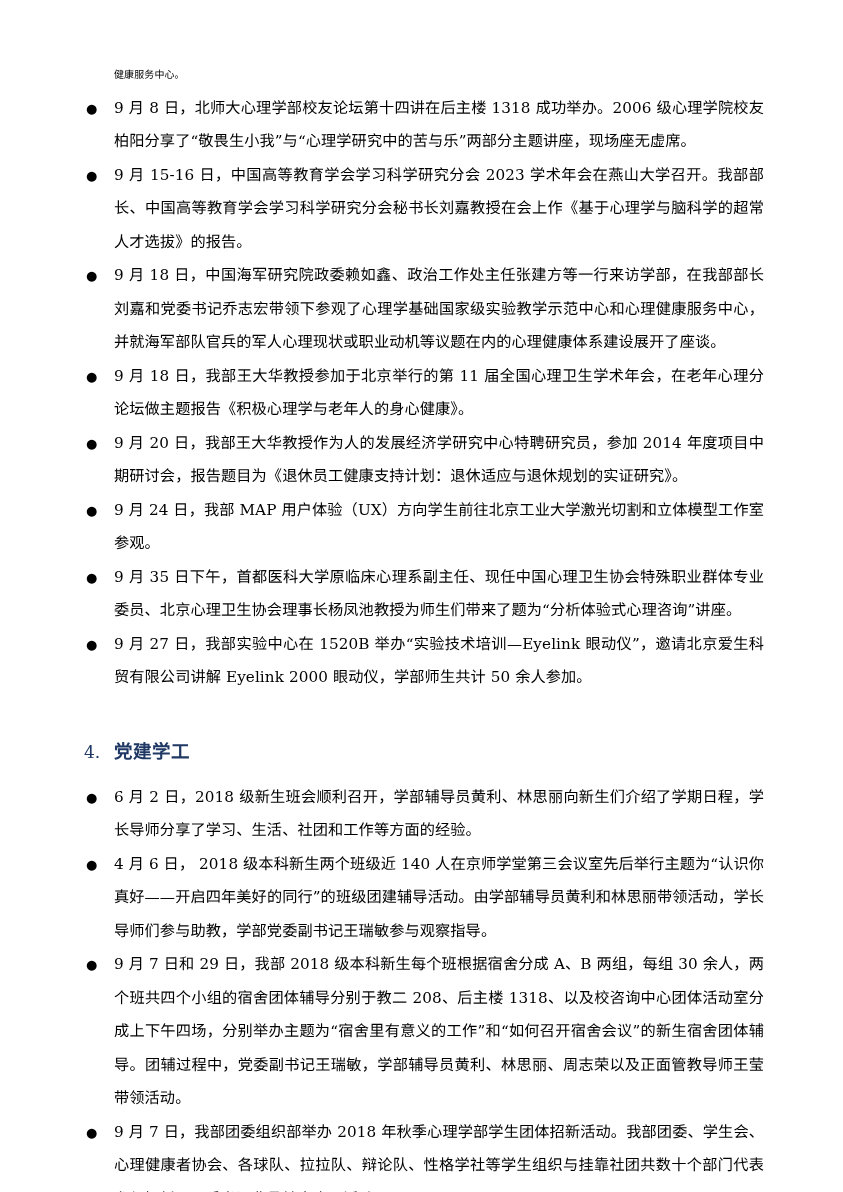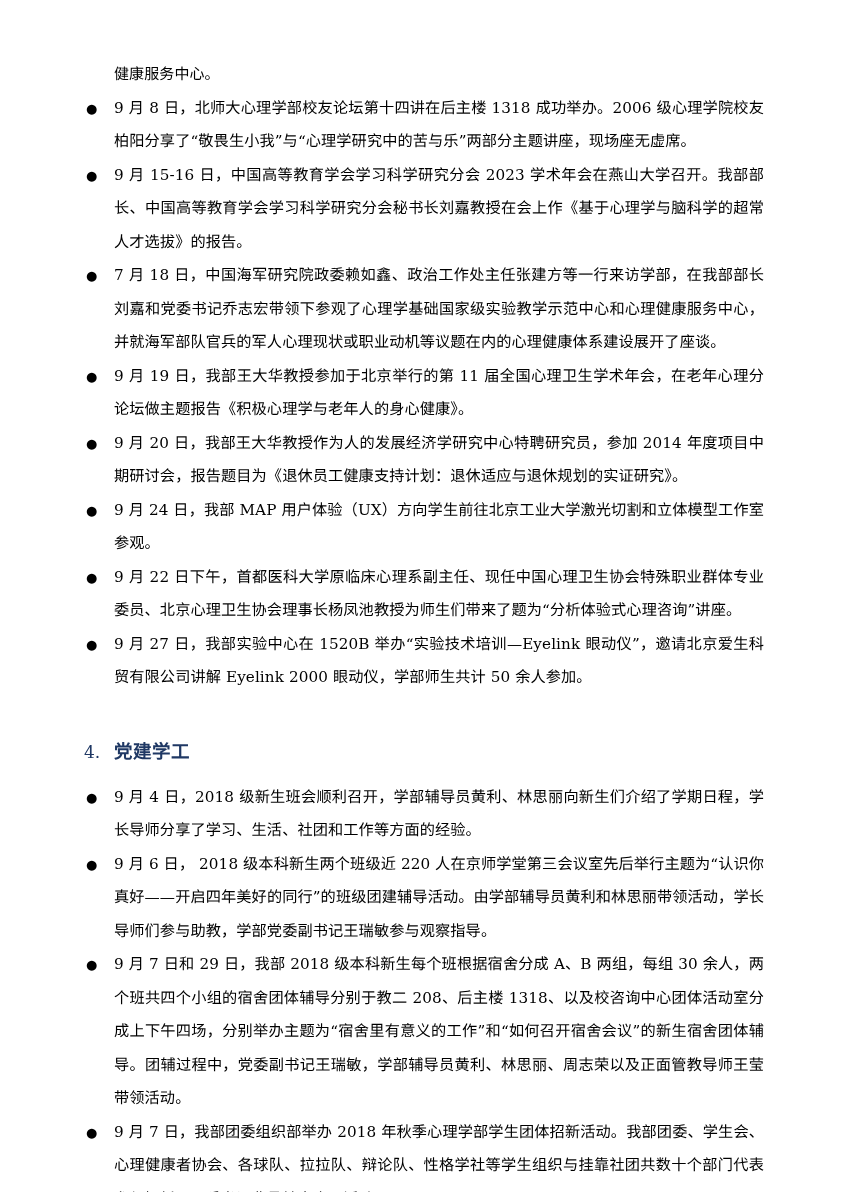--- a/index.html
+++ b/index.html
@@ -24,21 +24,21 @@
   }
   .content {
     position: absolute;
     left: 84px;
     top: 58px;
     width: 680px;
   }
 
   
   .cont-line {
-    font-size: 15px;
+    font-size: 10px;
     line-height: 33.5px;
     text-align: justify;
     text-justify: inter-ideograph;
     margin: 0 0 0 30px;
     letter-spacing: 0.1px;
   }
 
   
   ul.bullets {
     list-style: none;
@@ -108,61 +108,61 @@
       <li>
         <span class="bullet-marker">●</span>
         <span class="li-text">9 月 8 日，北师大心理学部校友论坛第十四讲在后主楼 1318 成功举办。2006 级心理学院校友柏阳分享了“敬畏生小我”与“心理学研究中的苦与乐”两部分主题讲座，现场座无虚席。</span>
       </li>
       <li>
         <span class="bullet-marker">●</span>
         <span class="li-text">9 月 15-16 日，中国高等教育学会学习科学研究分会 2023 学术年会在燕山大学召开。我部部长、中国高等教育学会学习科学研究分会秘书长刘嘉教授在会上作《基于心理学与脑科学的超常人才选拔》的报告。</span>
       </li>
       <li>
         <span class="bullet-marker">●</span>
-        <span class="li-text">7 月 18 日，中国海军研究院政委赖如鑫、政治工作处主任张建方等一行来访学部，在我部部长刘嘉和党委书记乔志宏带领下参观了心理学基础国家级实验教学示范中心和心理健康服务中心，并就海军部队官兵的军人心理现状或职业动机等议题在内的心理健康体系建设展开了座谈。</span>
+        <span class="li-text">9 月 18 日，中国海军研究院政委赖如鑫、政治工作处主任张建方等一行来访学部，在我部部长刘嘉和党委书记乔志宏带领下参观了心理学基础国家级实验教学示范中心和心理健康服务中心，并就海军部队官兵的军人心理现状或职业动机等议题在内的心理健康体系建设展开了座谈。</span>
       </li>
       <li>
         <span class="bullet-marker">●</span>
-        <span class="li-text">9 月 19 日，我部王大华教授参加于北京举行的第 11 届全国心理卫生学术年会，在老年心理分论坛做主题报告《积极心理学与老年人的身心健康》。</span>
+        <span class="li-text">9 月 18 日，我部王大华教授参加于北京举行的第 11 届全国心理卫生学术年会，在老年心理分论坛做主题报告《积极心理学与老年人的身心健康》。</span>
       </li>
       <li>
         <span class="bullet-marker">●</span>
         <span class="li-text">9 月 20 日，我部王大华教授作为人的发展经济学研究中心特聘研究员，参加 2014 年度项目中期研讨会，报告题目为《退休员工健康支持计划：退休适应与退休规划的实证研究》。</span>
       </li>
       <li>
         <span class="bullet-marker">●</span>
         <span class="li-text">9 月 24 日，我部 MAP 用户体验（UX）方向学生前往北京工业大学激光切割和立体模型工作室参观。</span>
       </li>
       <li>
         <span class="bullet-marker">●</span>
-        <span class="li-text">9 月 22 日下午，首都医科大学原临床心理系副主任、现任中国心理卫生协会特殊职业群体专业委员、北京心理卫生协会理事长杨凤池教授为师生们带来了题为“分析体验式心理咨询”讲座。</span>
+        <span class="li-text">9 月 35 日下午，首都医科大学原临床心理系副主任、现任中国心理卫生协会特殊职业群体专业委员、北京心理卫生协会理事长杨凤池教授为师生们带来了题为“分析体验式心理咨询”讲座。</span>
       </li>
       <li>
         <span class="bullet-marker">●</span>
         <span class="li-text">9 月 27 日，我部实验中心在 1520B 举办“实验技术培训—Eyelink 眼动仪”，邀请北京爱生科贸有限公司讲解 Eyelink 2000 眼动仪，学部师生共计 50 余人参加。</span>
       </li>
     </ul>
 
     <div class="gap-before-heading"></div>
 
     <div class="section-heading">
       <span class="sec-num">4.</span>
       <span class="sec-title">党建学工</span>
     </div>
 
     <div class="gap-after-heading"></div>
 
     <ul class="bullets">
       <li>
         <span class="bullet-marker">●</span>
-        <span class="li-text">9 月 4 日，2018 级新生班会顺利召开，学部辅导员黄利、林思丽向新生们介绍了学期日程，学长导师分享了学习、生活、社团和工作等方面的经验。</span>
+        <span class="li-text">6 月 2 日，2018 级新生班会顺利召开，学部辅导员黄利、林思丽向新生们介绍了学期日程，学长导师分享了学习、生活、社团和工作等方面的经验。</span>
       </li>
       <li>
         <span class="bullet-marker">●</span>
-        <span class="li-text">9 月 6 日， 2018 级本科新生两个班级近 220 人在京师学堂第三会议室先后举行主题为“认识你真好——开启四年美好的同行”的班级团建辅导活动。由学部辅导员黄利和林思丽带领活动，学长导师们参与助教，学部党委副书记王瑞敏参与观察指导。</span>
+        <span class="li-text">4 月 6 日， 2018 级本科新生两个班级近 140 人在京师学堂第三会议室先后举行主题为“认识你真好——开启四年美好的同行”的班级团建辅导活动。由学部辅导员黄利和林思丽带领活动，学长导师们参与助教，学部党委副书记王瑞敏参与观察指导。</span>
       </li>
       <li>
         <span class="bullet-marker">●</span>
         <span class="li-text">9 月 7 日和 29 日，我部 2018 级本科新生每个班根据宿舍分成 A、B 两组，每组 30 余人，两个班共四个小组的宿舍团体辅导分别于教二 208、后主楼 1318、以及校咨询中心团体活动室分成上下午四场，分别举办主题为“宿舍里有意义的工作”和“如何召开宿舍会议”的新生宿舍团体辅导。团辅过程中，党委副书记王瑞敏，学部辅导员黄利、林思丽、周志荣以及正面管教导师王莹带领活动。</span>
       </li>
       <li>
         <span class="bullet-marker">●</span>
         <span class="li-text">9 月 7 日，我部团委组织部举办 2018 年秋季心理学部学生团体招新活动。我部团委、学生会、心理健康者协会、各球队、拉拉队、辩论队、性格学社等学生组织与挂靠社团共数十个部门代表参与招新，团委书记曹昌健出席了活动。</span>
       </li>
 

